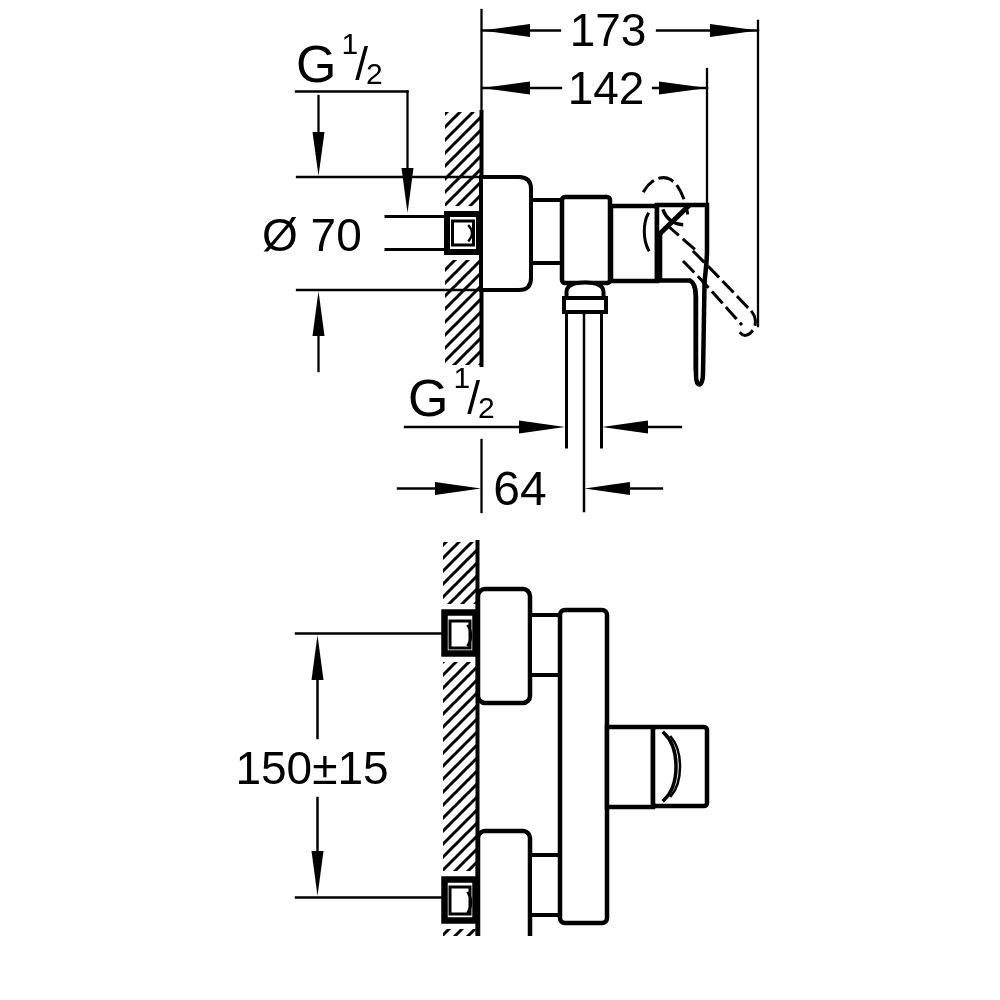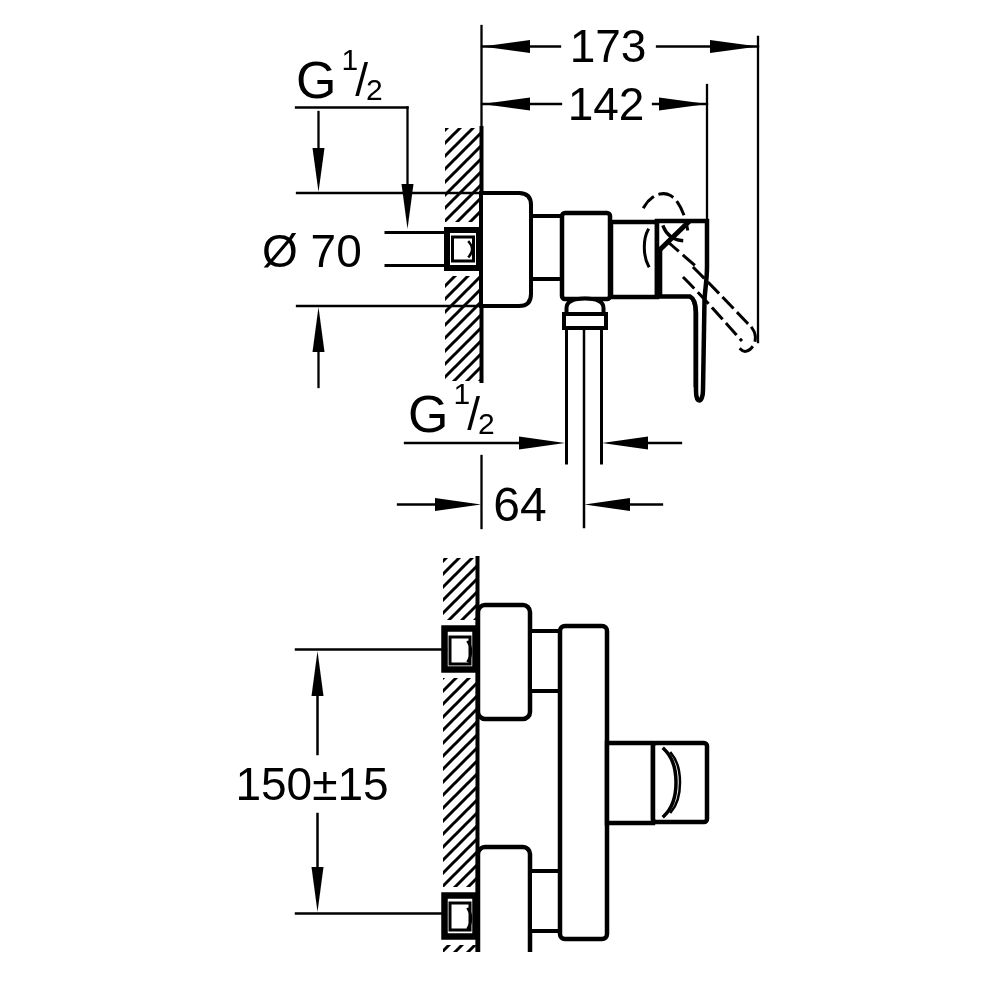--- a/index.html
+++ b/index.html
@@ -6,21 +6,20 @@
     margin: 0;
     padding: 0;
     background: #ffffff;
   }
   .stage {
     width: 1000px;
     height: 936px;
     background: #ffffff;
     position: relative;
     overflow: hidden;
-    margin-top: 16px;
   }
   svg {
     display: block;
     font-family: "Liberation Sans", sans-serif;
     fill: #000;
   }
   .dim-text {
     fill: #000000;
     font-weight: normal;
   }

